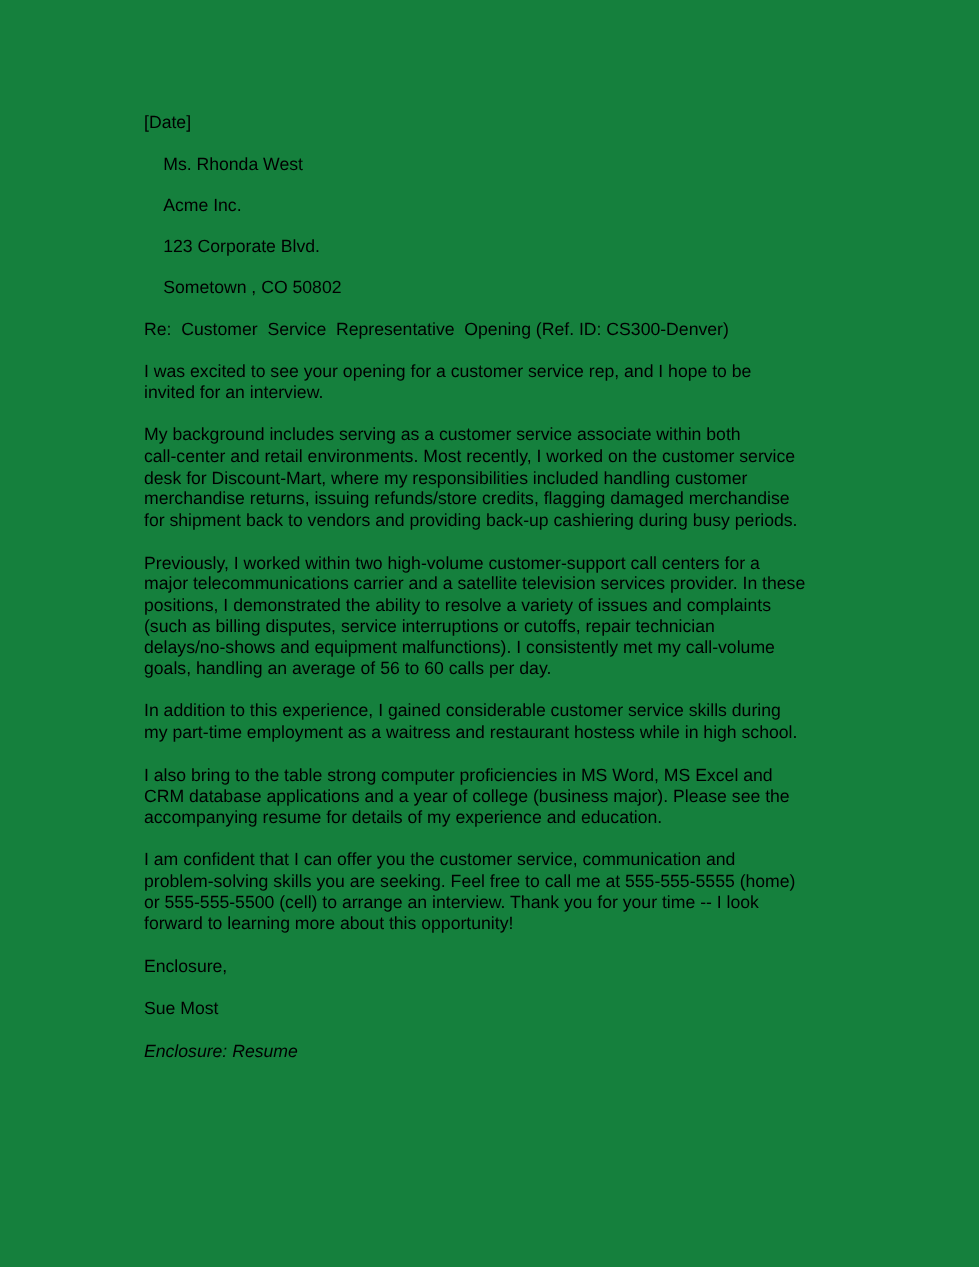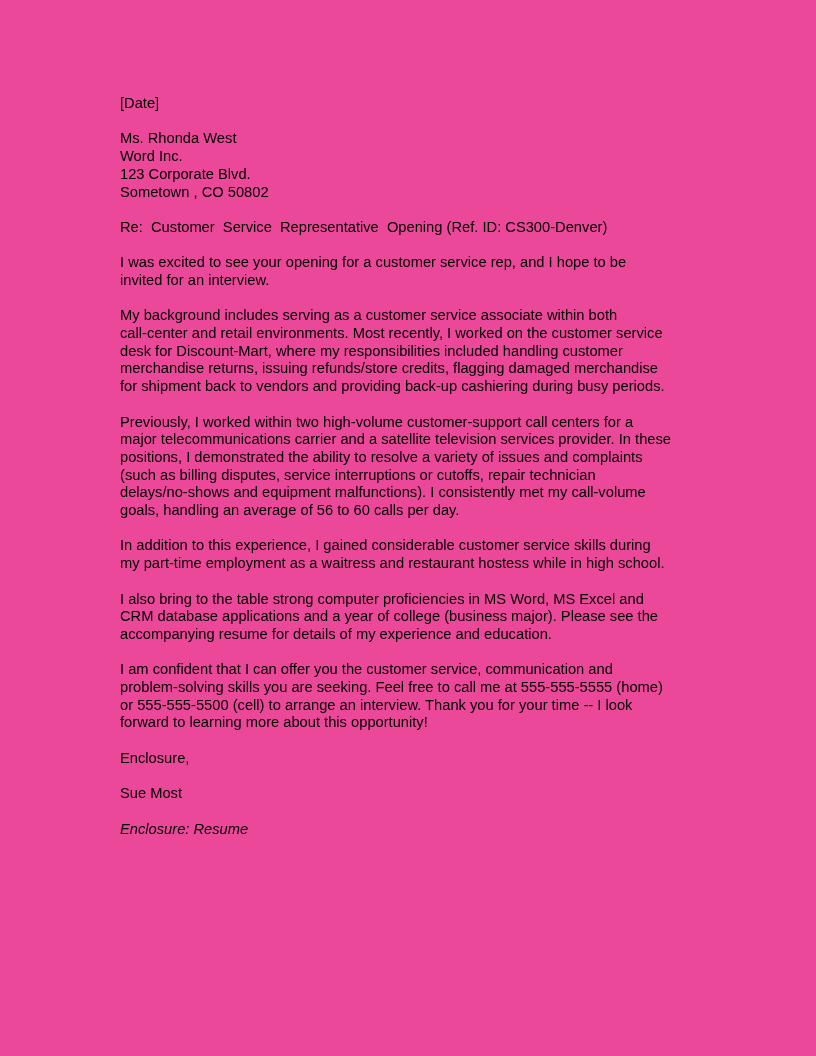--- a/index.html
+++ b/index.html
@@ -4,39 +4,39 @@
 <style>
   html, body {
     margin: 0;
     padding: 0;
     background: #ffffff;
   }
   .page {
     position: relative;
     width: 816px;
     height: 1056px;
-    background: #ec4899;
+    background: #15803d;
     overflow: hidden;
     font-family: "Liberation Sans", "DejaVu Sans", sans-serif;
     font-size: 14.7px;
     line-height: 17.7px;
     color: #000000;
   }
   .letter {
     position: absolute;
     left: 120px;
     top: 95px;
     width: 610px;
   }
   .letter p {
     margin: 0 0 17.7px 0;
     white-space: pre; 
   }
   .address p {
-    margin: 0;
+    margin: 16px;
   }
   .address {
     margin-bottom: 17.7px;
   }
   .signature-name {
     margin-top: 53px; 
   }
   .enclosure {
     font-style: italic;
     margin-bottom: 0;
@@ -45,21 +45,21 @@
 </head>
 <body>
 
 <div class="page">
   <div class="letter">
 
     <p>[Date]</p>
 
     <div class="address">
       <p>Ms. Rhonda West</p>
-      <p>Word Inc.</p>
+      <p>Acme Inc.</p>
       <p>123 Corporate Blvd.</p>
       <p>Sometown , CO 50802</p>
     </div>
 
     <p>Re:  Customer  Service  Representative  Opening (Ref. ID: CS300-Denver)</p>
 
 
     <p class="para">I was excited to see your opening for a customer service rep, and I hope to be
 invited for an interview.</p>
 

